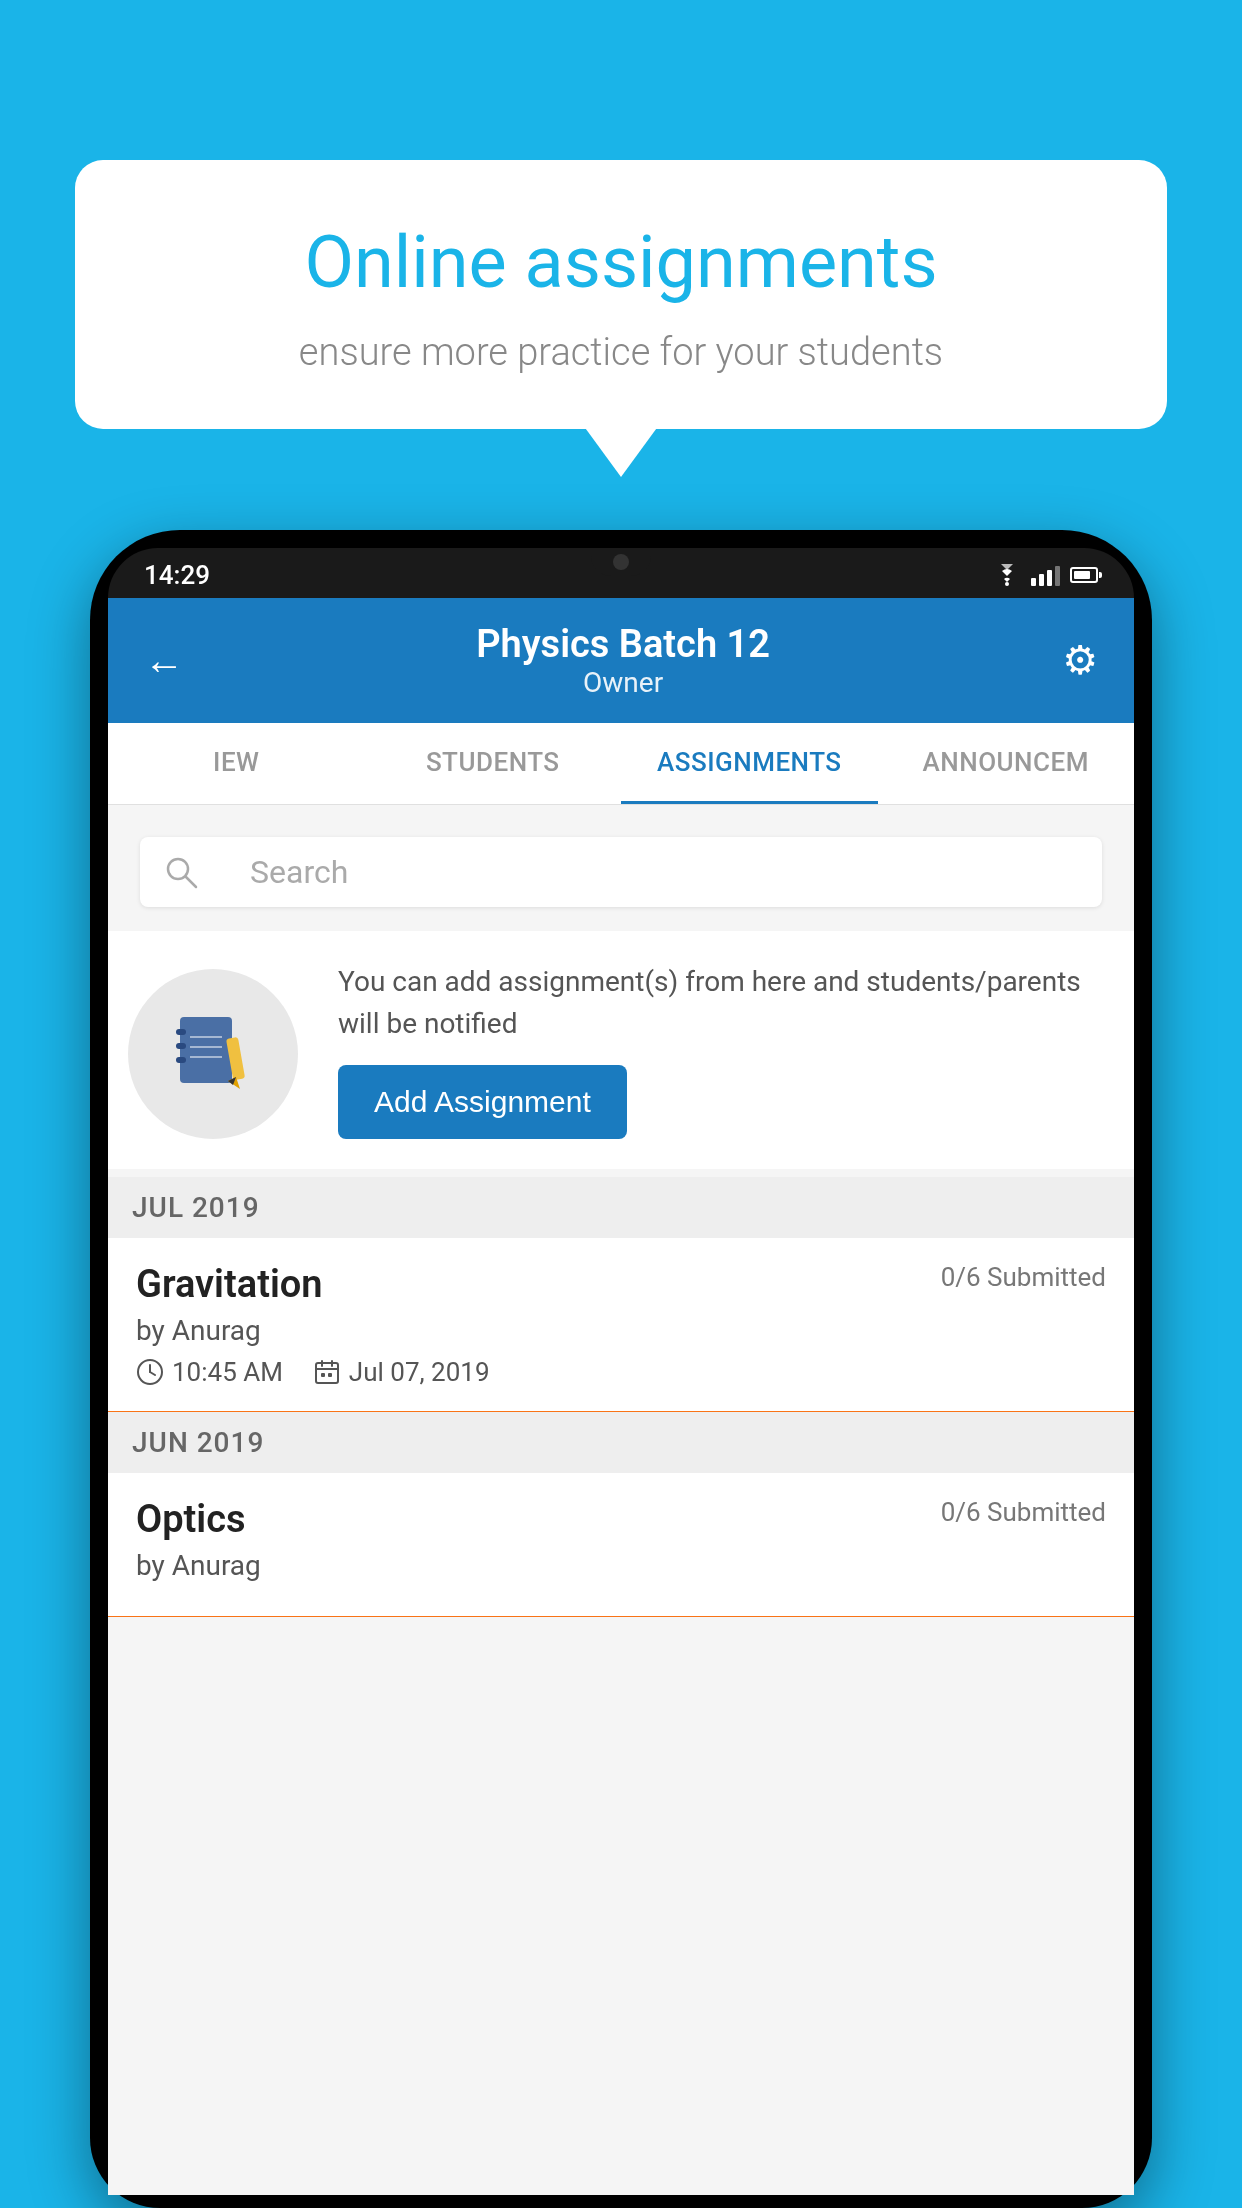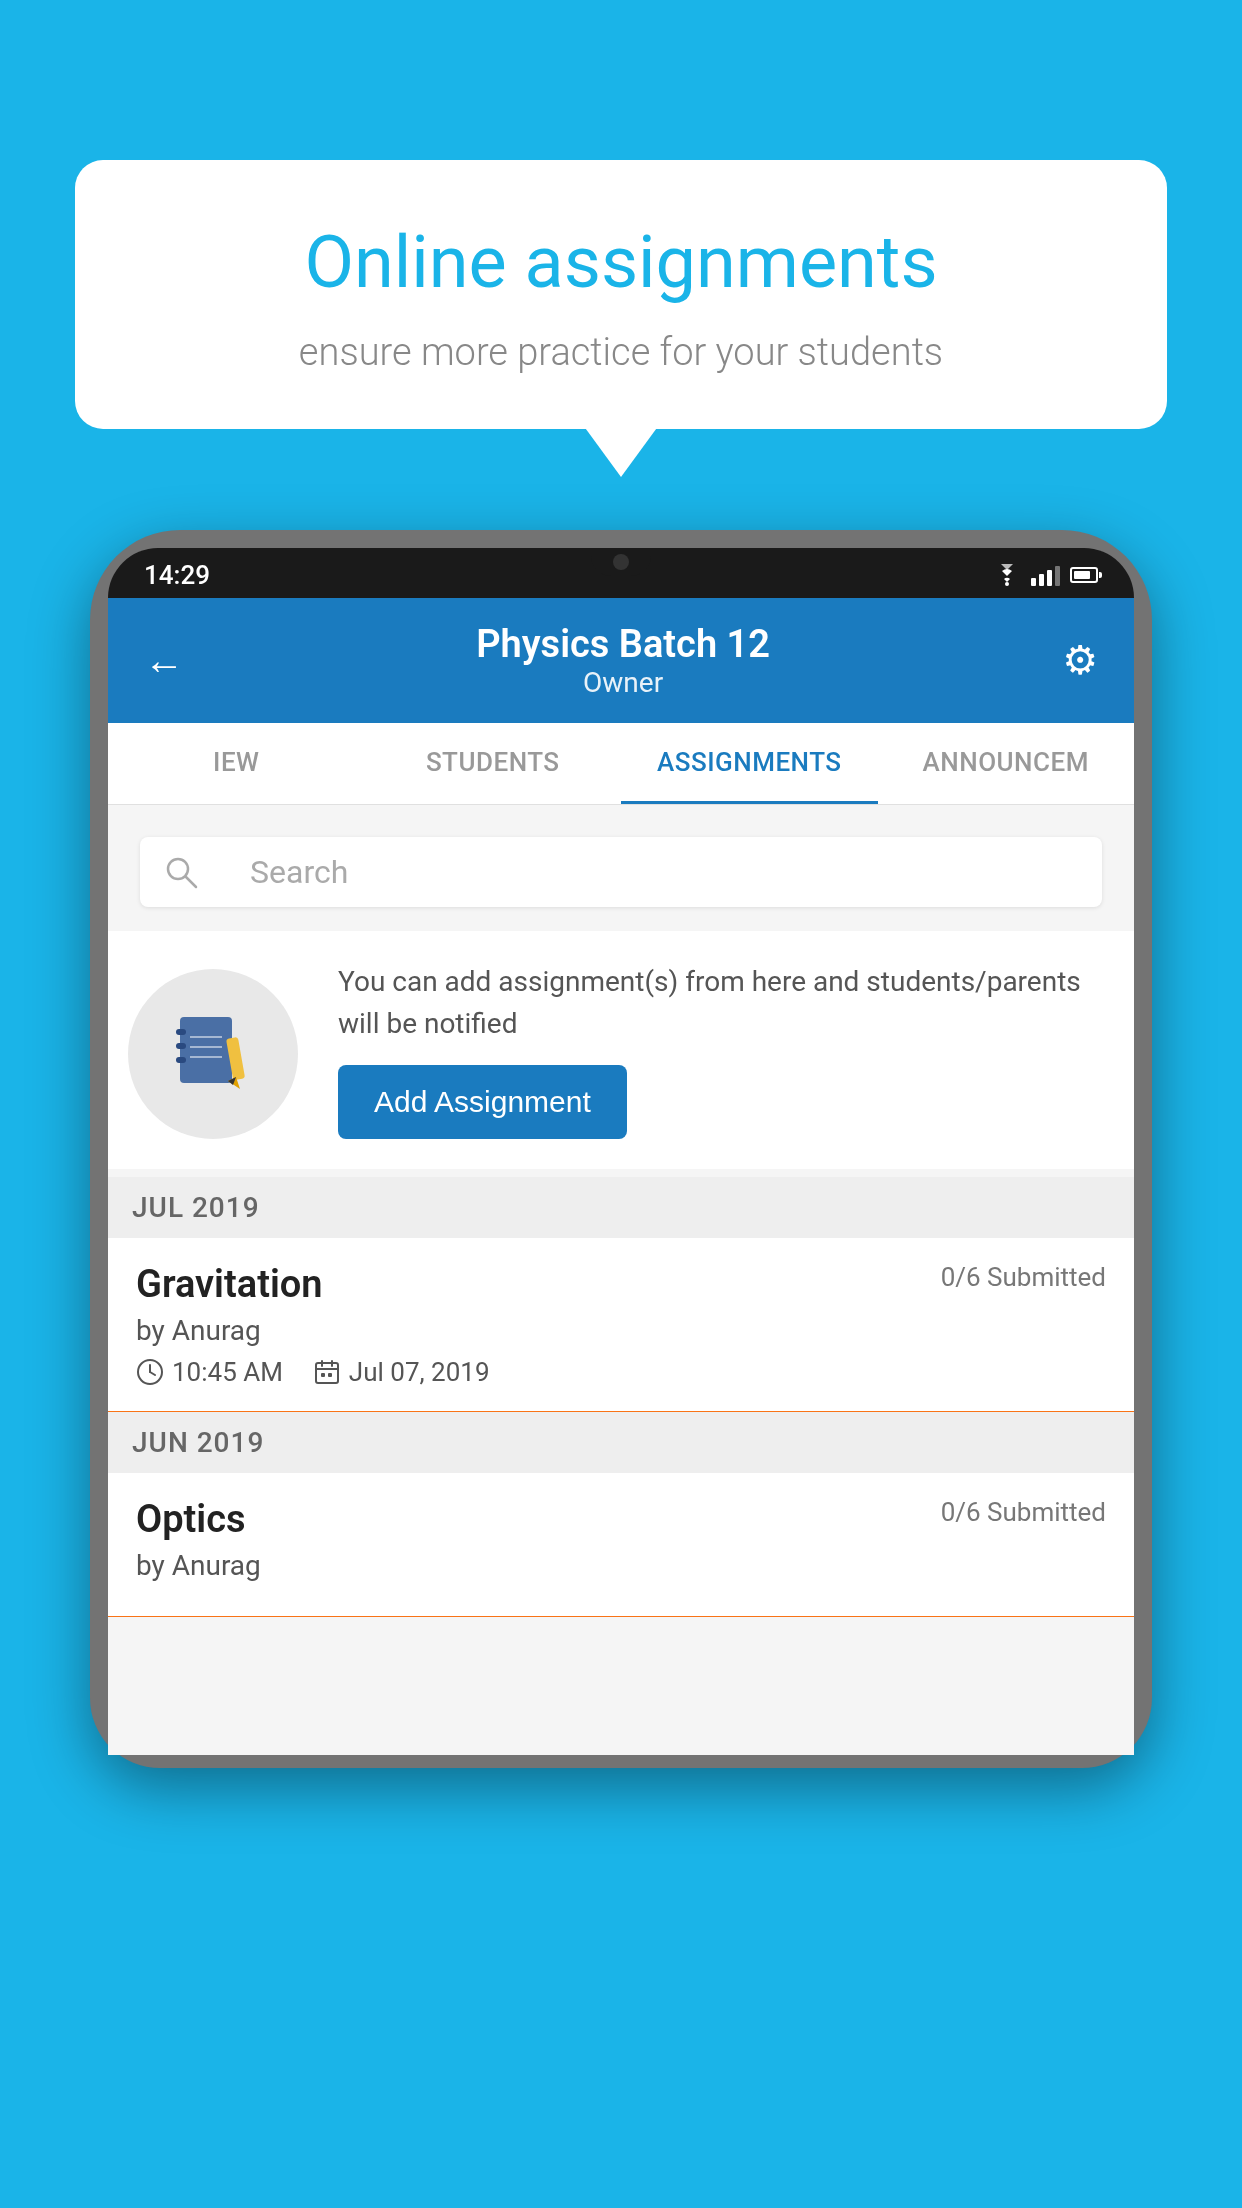--- a/index.html
+++ b/index.html
@@ -63,21 +63,21 @@
     
     .phone-mockup {
       position: absolute;
       top: 530px;
       left: 90px;
       right: 90px;
       bottom: 0;
     }
 
     .phone-outer {
-      background: #737373;
+      background: #000000;
       border-radius: 90px 90px 70px 70px;
       padding: 18px 18px 8px;
       height: 100%;
       position: relative;
       box-shadow: 0 20px 60px rgba(0,0,0,0.4);
     }
 
     .phone-top-bar {
       display: flex;
       align-items: center;
@@ -347,21 +347,21 @@
       gap: 8px;
       font-size: 26px;
       color: #555;
       justify-content: space-between;
     }
 
   </style>
 </head>
 <body>
 
-<div style="width:1242px;height:1768px;background:#1ab4e8;position:relative;">
+<div style="width:1242px;height:2208px;background:#1ab4e8;position:relative;">
 
   <div class="promo-container">
     <div class="speech-bubble">
       <div class="promo-title">Online assignments</div>
       <div class="promo-subtitle">ensure more practice for your students</div>
     </div>
   </div>
 
   <div class="phone-mockup">
     <div class="phone-outer">

